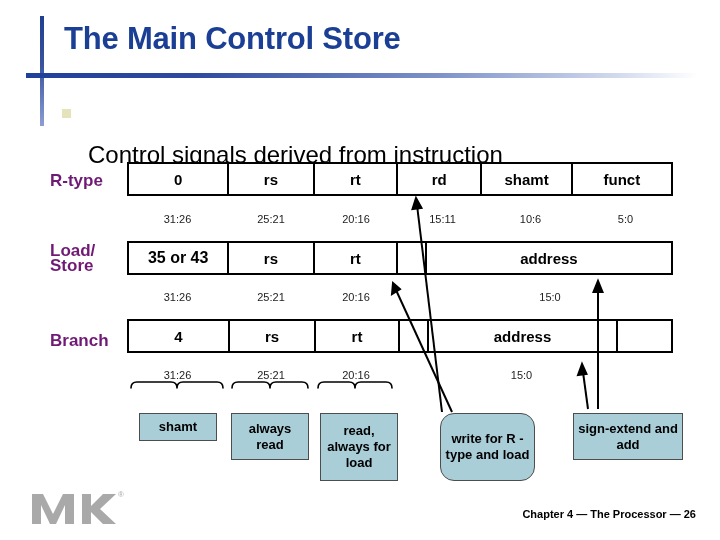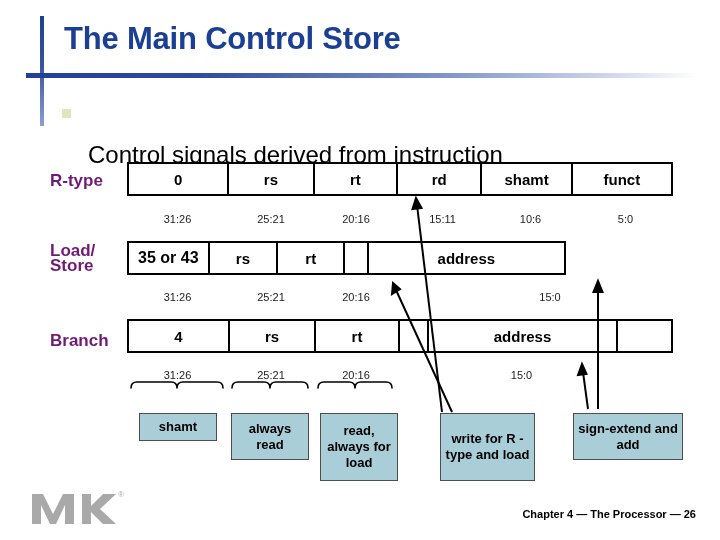--- a/index.html
+++ b/index.html
@@ -106,21 +106,21 @@
   <div class="bits" style="left:314px;top:213px;width:84px;">20:16</div>
   <div class="bits" style="left:400px;top:213px;width:85px;">15:11</div>
   <div class="bits" style="left:485px;top:213px;width:91px;">10:6</div>
   <div class="bits" style="left:576px;top:213px;width:99px;">5:0</div>
 
   <div class="rowlabel" style="left:50px;top:243px;">
     <div>Load/</div>
     <div>Store</div>
   </div>
 
-  <div class="fmt" style="left:127px;top:241px;width:439px;justify-content:flex-end;">
+  <div class="fmt" style="left:127px;top:241px;width:546px;justify-content:flex-end;">
     <div class="cell big" style="width:101px;">35 or 43</div>
     <div class="cell" style="width:86px;">rs</div>
     <div class="cell" style="width:84px;">rt</div>
     <div class="cell" style="width:29px;"></div>
     <div class="cell" style="width:246px;">address</div>
   </div>
 
   <div class="bits" style="left:127px;top:291px;width:101px;">31:26</div>
   <div class="bits" style="left:228px;top:291px;width:86px;">25:21</div>
   <div class="bits" style="left:314px;top:291px;width:84px;">20:16</div>
@@ -167,21 +167,21 @@
       <polygon points="582,364 578,375 586.5,374"></polygon>
     </g>
   </svg>
 
   <div class="callout" style="left:139px;top:413px;width:78px;height:28px;">shamt</div>
 
   <div class="callout" style="left:231px;top:413px;width:78px;height:47px;">always read</div>
 
   <div class="callout" style="left:320px;top:413px;width:78px;height:68px;">read, always for load</div>
 
-  <div class="callout" style="left:440px;top:413px;width:95px;height:68px;">write for R -type and load</div>
+  <div class="callout" style="left:440px;top:413px;width:95px;height:68px;border-radius:14px;">write for R -type and load</div>
 
   <div class="callout" style="left:573px;top:413px;width:110px;height:47px;">sign-extend and add</div>
 
   <svg class="mklogo" viewBox="0 0 110 34">
     <g fill="#a9a9a9">
       <polygon points="2,2 2,32 11,32 11,13 20,32 26,32 35,13 35,32 44,32 44,2 33,2 23,22 13,2"></polygon>
       <polygon points="52,2 52,32 61,32 61,20 73,32 86,32 70,17 86,2 73,2 61,14 61,2"></polygon>
     </g>
   </svg>
   <span class="reg">®</span>

